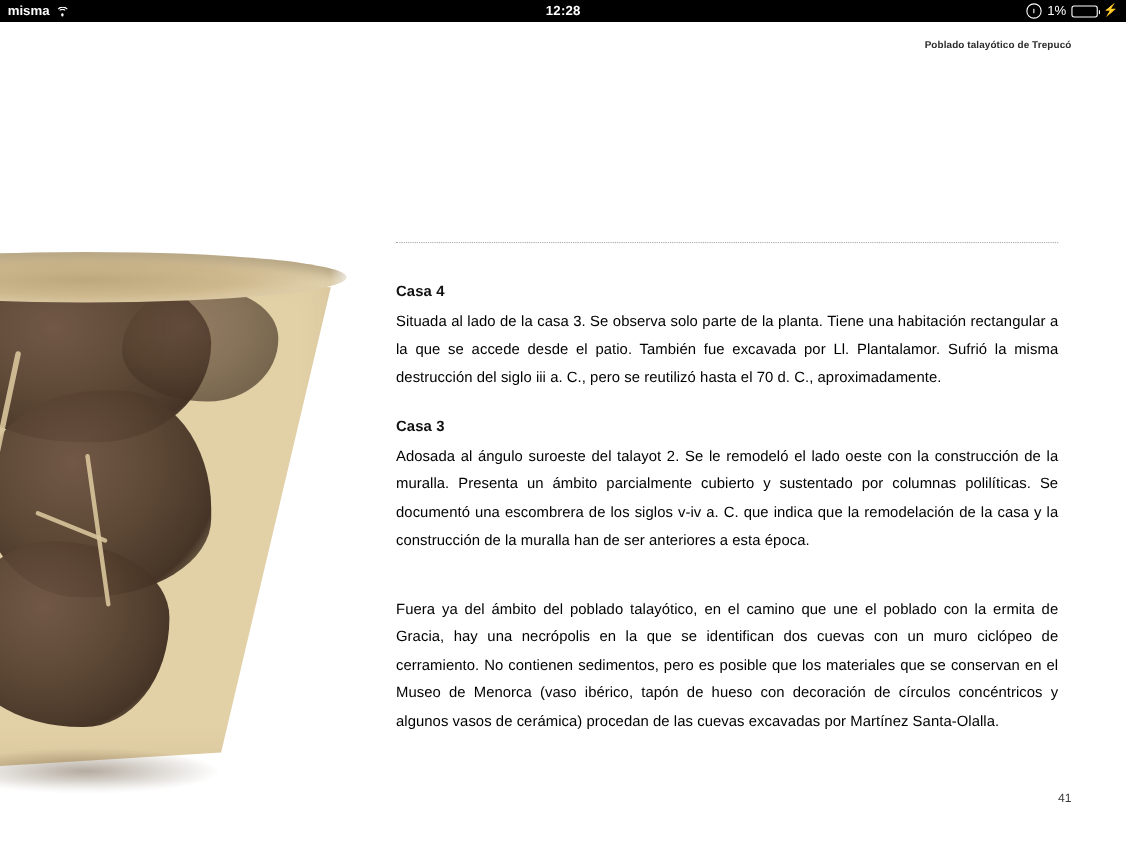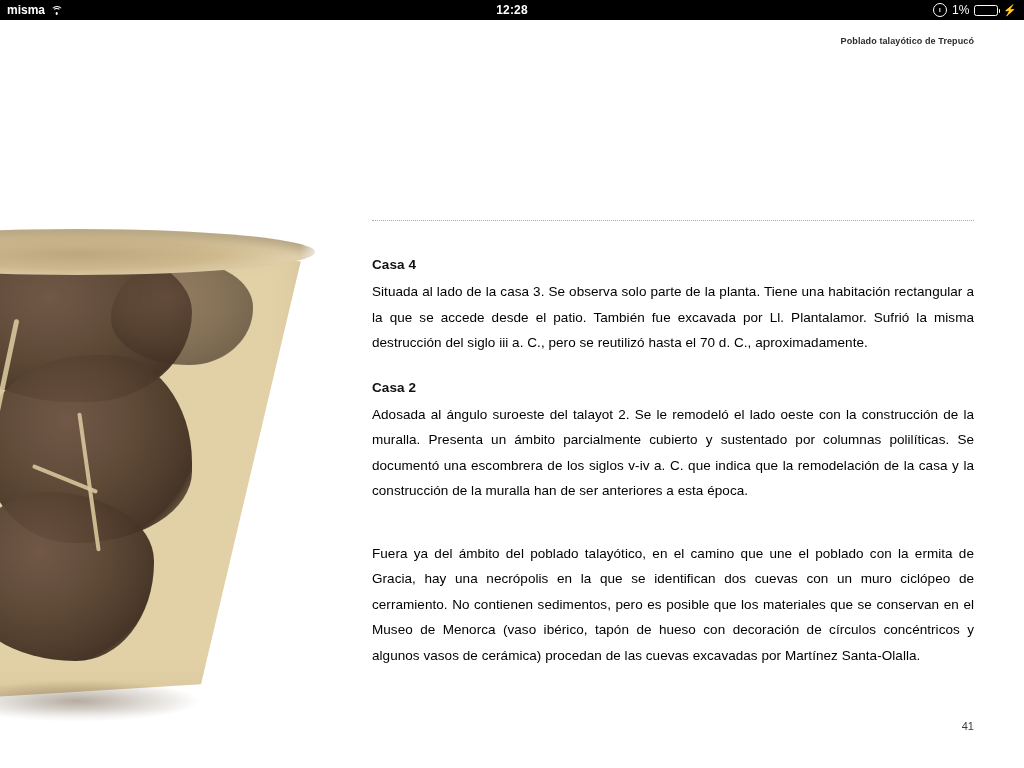--- a/index.html
+++ b/index.html
@@ -223,21 +223,21 @@
   .photo-fade-bottom {
     position: absolute;
     left: 0; bottom: 0;
     width: 100%; height: 26px;
     background: linear-gradient(to bottom, rgba(255,255,255,0), #ffffff 85%);
   }
 
   
   #text-column {
     position: absolute;
-    left: 372px;
+    left: 360px;
     top: 200px;
     width: 602px;
   }
   #rule {
     border-top: 1px dotted #a8a8a8;
     height: 0;
     margin-bottom: 36px;
   }
   .sec-title {
     font-size: 13.5px;
@@ -311,20 +311,20 @@
     <div class="photo-fade-right"></div>
     <div class="photo-fade-bottom"></div>
   </div>
 
   <div id="text-column">
     <div id="rule"></div>
 
     <h3 class="sec-title">Casa 4</h3>
     <p class="para">Situada al lado de la casa 3. Se observa solo parte de la planta. Tiene una habitación rectangular a la que se accede desde el patio. También fue excavada por Ll. Plantalamor. Sufrió la misma destrucción del siglo iii a. C., pero se reutilizó hasta el 70 d. C., aproximadamente.</p>
 
-    <h3 class="sec-title gap-block">Casa 2</h3>
+    <h3 class="sec-title gap-block">Casa 3</h3>
     <p class="para">Adosada al ángulo suroeste del talayot 2. Se le remodeló el lado oeste con la construcción de la muralla. Presenta un ámbito parcialmente cubierto y sustentado por columnas polilíticas. Se documentó una escombrera de los siglos v-iv a. C. que indica que la remodelación de la casa y la construcción de la muralla han de ser anteriores a esta época.</p>
 
     <p class="para gap-para">Fuera ya del ámbito del poblado talayótico, en el camino que une el poblado con la ermita de Gracia, hay una necrópolis en la que se identifican dos cuevas con un muro ciclópeo de cerramiento. No contienen sedimentos, pero es posible que los materiales que se conservan en el Museo de Menorca (vaso ibérico, tapón de hueso con decoración de círculos concéntricos y algunos vasos de cerámica) procedan de las cuevas excavadas por Martínez Santa-Olalla.</p>
   </div>
 
   <div id="folio">41</div>
 </div>
 
 </body></html>

